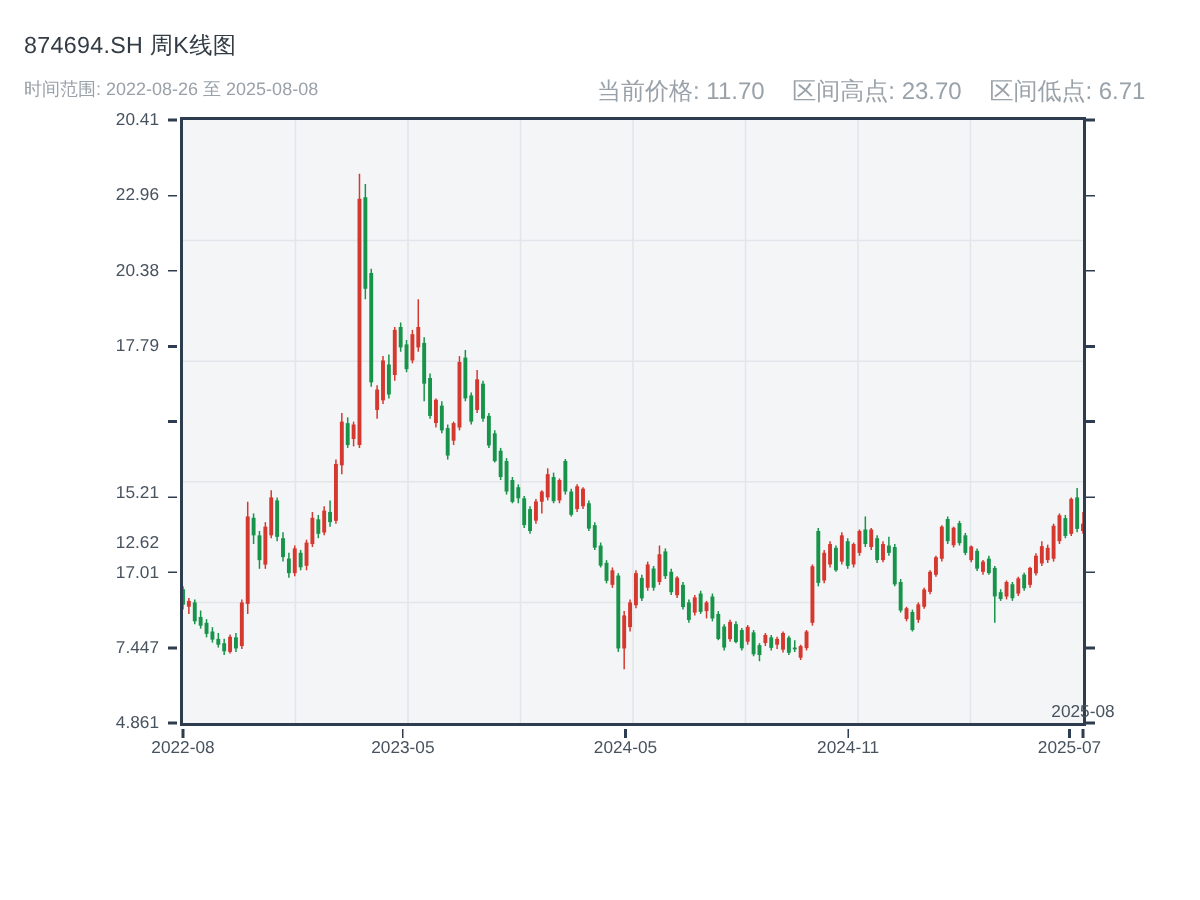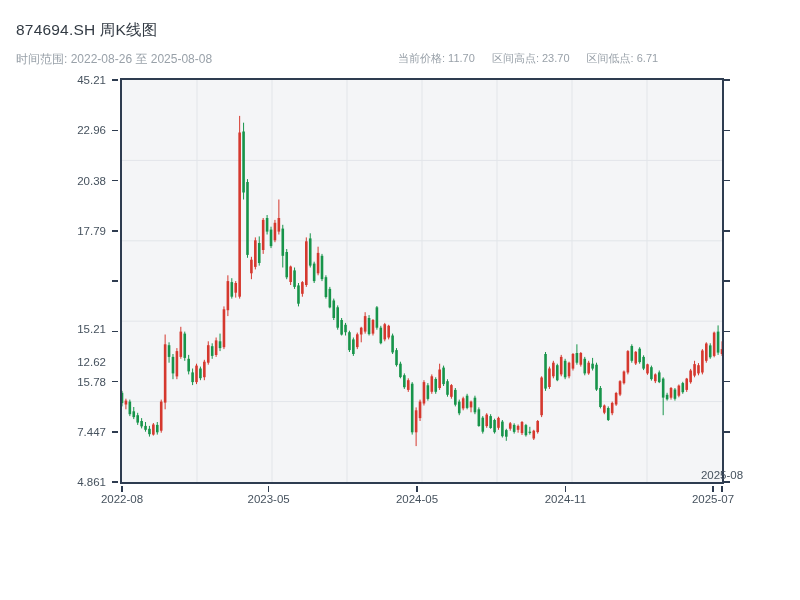--- a/index.html
+++ b/index.html
@@ -1,21 +1,21 @@
 <!DOCTYPE html>
 <html><head>
 <meta charset="utf-8">
 <style>
   html,body{margin:0;padding:0;background:#ffffff;}
   body{width:800px;height:600px;overflow:hidden;position:relative;
        font-family:"Liberation Sans","DejaVu Sans",sans-serif;}
   .title{position:absolute;left:16px;top:20px;font-size:15.5px;font-weight:500;
          color:#333b44;letter-spacing:.2px;}
   .subrow{position:absolute;left:16px;top:51px;font-size:12px;color:#99a1a9;}
-  .stats{position:absolute;left:398px;top:51px;font-size:11px;color:#99a1a9;white-space:nowrap;}
+  .stats{position:absolute;left:398px;top:51px;font-size:16px;color:#99a1a9;white-space:nowrap;}
   .stats span{margin-right:14px;}
   .plot-frame{position:absolute;left:120px;top:78px;width:604px;height:406px;
               box-sizing:border-box;border:2px solid #2e3c50;background:#f4f5f7;}
   .plot-frame svg{display:block;}
   .ytick-label{position:absolute;left:40px;width:66px;text-align:right;font-size:11.5px;
                color:#46525e;line-height:14px;}
   .xtick-label{position:absolute;width:80px;text-align:center;font-size:11.5px;
                color:#46525e;line-height:14px;}
   .tick-mark{position:absolute;background:#2e3c50;}
 </style>
@@ -349,39 +349,39 @@
         <rect x="590.86" y="252.6" width="2.6" height="23.3" fill="#d5382e"></rect>
         <line x1="596.08" x2="596.08" y1="245.4" y2="274.9" stroke="#17944a" stroke-width="1"></line>
         <rect x="594.78" y="251.6" width="2.6" height="21.0" fill="#17944a"></rect>
         <line x1="600.00" x2="600.00" y1="261.3" y2="275.9" stroke="#d5382e" stroke-width="1"></line>
         <rect x="598.70" y="269.1" width="2.6" height="4.9" fill="#d5382e"></rect>
       </svg>
   </div>
   <div id="axes">
       <div class="tick-mark" style="left:112px;top:79.3px;width:6px;height:1.5px;"></div>
       <div class="tick-mark" style="left:724px;top:79.3px;width:6px;height:1.5px;"></div>
-      <div class="ytick-label" style="top:73.0px;">45.21</div>
+      <div class="ytick-label" style="top:73.0px;">20.41</div>
       <div class="tick-mark" style="left:112px;top:129.5px;width:6px;height:1.5px;"></div>
       <div class="tick-mark" style="left:724px;top:129.5px;width:6px;height:1.5px;"></div>
       <div class="ytick-label" style="top:123.3px;">22.96</div>
       <div class="tick-mark" style="left:112px;top:179.8px;width:6px;height:1.5px;"></div>
       <div class="tick-mark" style="left:724px;top:179.8px;width:6px;height:1.5px;"></div>
       <div class="ytick-label" style="top:173.5px;">20.38</div>
       <div class="tick-mark" style="left:112px;top:230.0px;width:6px;height:1.5px;"></div>
       <div class="tick-mark" style="left:724px;top:230.0px;width:6px;height:1.5px;"></div>
       <div class="ytick-label" style="top:223.8px;">17.79</div>
       <div class="tick-mark" style="left:112px;top:280.3px;width:6px;height:1.5px;"></div>
       <div class="tick-mark" style="left:724px;top:280.3px;width:6px;height:1.5px;"></div>
       <div class="ytick-label" style="top:274.0px;margin-top:48px;">15.21</div>
       <div class="tick-mark" style="left:112px;top:330.5px;width:6px;height:1.5px;"></div>
       <div class="tick-mark" style="left:724px;top:330.5px;width:6px;height:1.5px;"></div>
       <div class="ytick-label" style="top:324.3px;margin-top:31px;">12.62</div>
       <div class="tick-mark" style="left:112px;top:380.8px;width:6px;height:1.5px;"></div>
       <div class="tick-mark" style="left:724px;top:380.8px;width:6px;height:1.5px;"></div>
-      <div class="ytick-label" style="top:374.5px;">15.78</div>
+      <div class="ytick-label" style="top:374.5px;">17.01</div>
       <div class="tick-mark" style="left:112px;top:431.0px;width:6px;height:1.5px;"></div>
       <div class="tick-mark" style="left:724px;top:431.0px;width:6px;height:1.5px;"></div>
       <div class="ytick-label" style="top:424.8px;">7.447</div>
       <div class="tick-mark" style="left:112px;top:481.3px;width:6px;height:1.5px;"></div>
       <div class="tick-mark" style="left:724px;top:481.3px;width:6px;height:1.5px;"></div>
       <div class="ytick-label" style="top:475.0px;">4.861</div>
       <div class="tick-mark" style="left:121.3px;top:486px;width:1.5px;height:6px;"></div>
       <div class="xtick-label" style="left:82.0px;top:492px;">2022-08</div>
       <div class="tick-mark" style="left:267.8px;top:486px;width:1.5px;height:6px;"></div>
       <div class="xtick-label" style="left:228.6px;top:492px;">2023-05</div>

